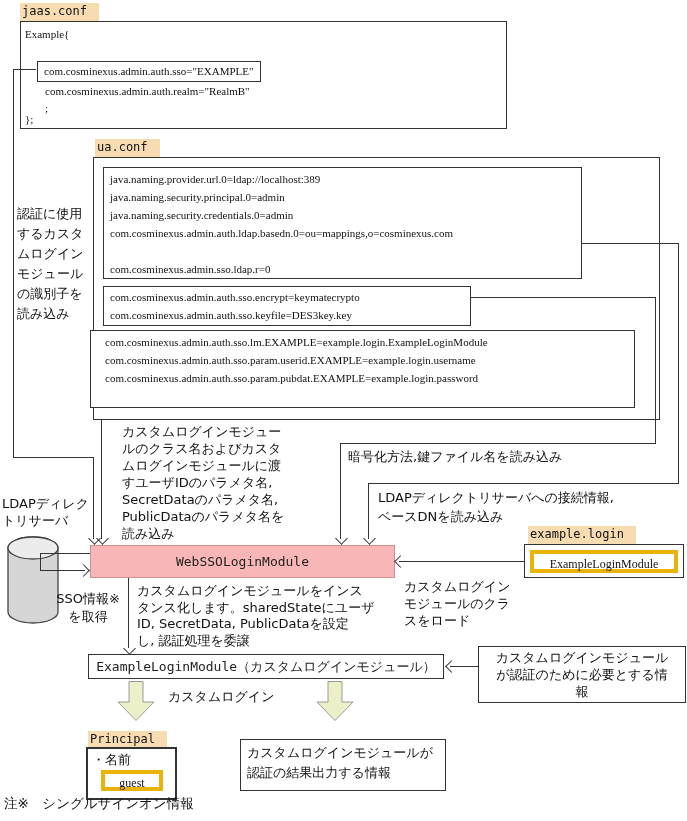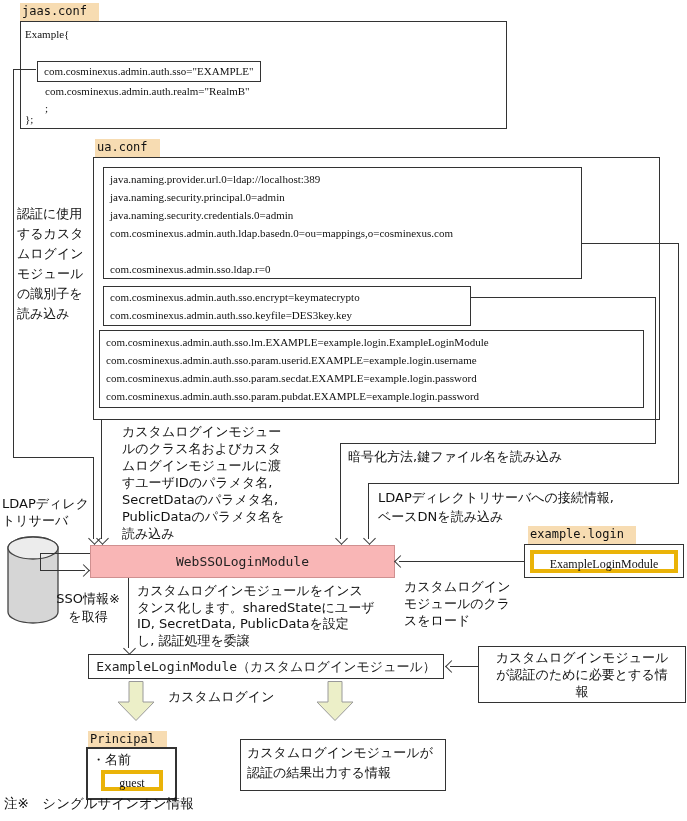--- a/index.html
+++ b/index.html
@@ -62,24 +62,23 @@
     <div class="code code-line">java.naming.security.principal.0=admin</div>
     <div class="code code-line">java.naming.security.credentials.0=admin</div>
     <div class="code code-line">com.cosminexus.admin.auth.ldap.basedn.0=ou=mappings,o=cosminexus.com</div>
     <div class="code code-line"></div>
     <div class="code code-line">com.cosminexus.admin.sso.ldap.r=0</div>
   </div>
   <div class="bx" style="left:103px;top:286px;width:368px;height:40px;padding:1px 6px;">
     <div class="code code-line">com.cosminexus.admin.auth.sso.encrypt=keymatecrypto</div>
     <div class="code code-line">com.cosminexus.admin.auth.sso.keyfile=DES3key.key</div>
   </div>
-  <div class="bx" style="left:99px;top:330px;width:545px;height:78px;padding:2px 6px;">
+  <div class="bx" style="left:90px;top:330px;width:545px;height:78px;padding:2px 14px;">
     <div class="code code-line">com.cosminexus.admin.auth.sso.lm.EXAMPLE=example.login.ExampleLoginModule</div>
     <div class="code code-line">com.cosminexus.admin.auth.sso.param.userid.EXAMPLE=example.login.username</div>
-    <div class="code code-line">com.cosminexus.admin.auth.sso.param.secdat.EXAMPLE=example.login.password</div>
     <div class="code code-line">com.cosminexus.admin.auth.sso.param.pubdat.EXAMPLE=example.login.password</div>
   </div>
 
   <div>
     <div class="ln" style="left:471px;top:297px;width:184px;height:1px;"></div>
     <div class="ln" style="left:655px;top:297px;width:1px;height:146px;"></div>
     <div class="ln" style="left:340px;top:443px;width:316px;height:1px;"></div>
     <div class="ln" style="left:340px;top:443px;width:1px;height:96px;"></div>
     <div class="chev down" style="left:337px;top:534px;"></div>
   </div>

